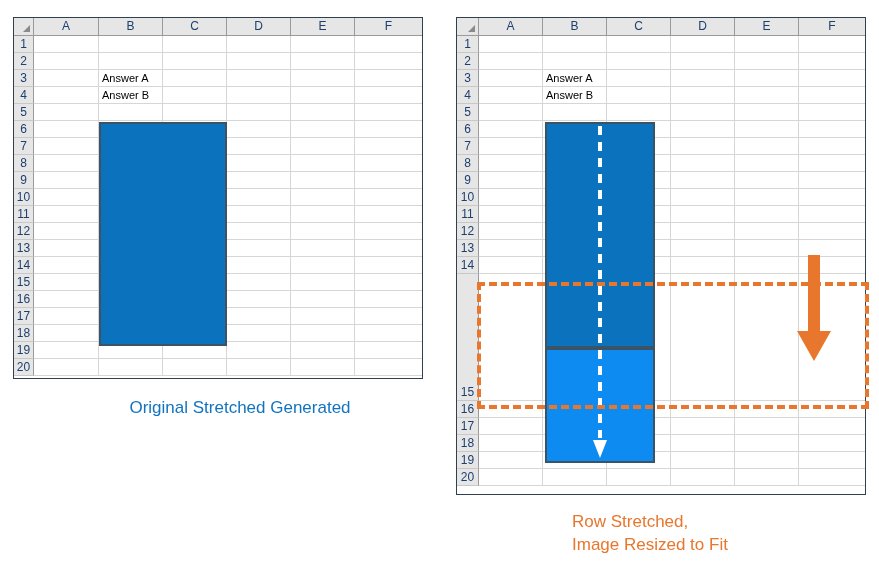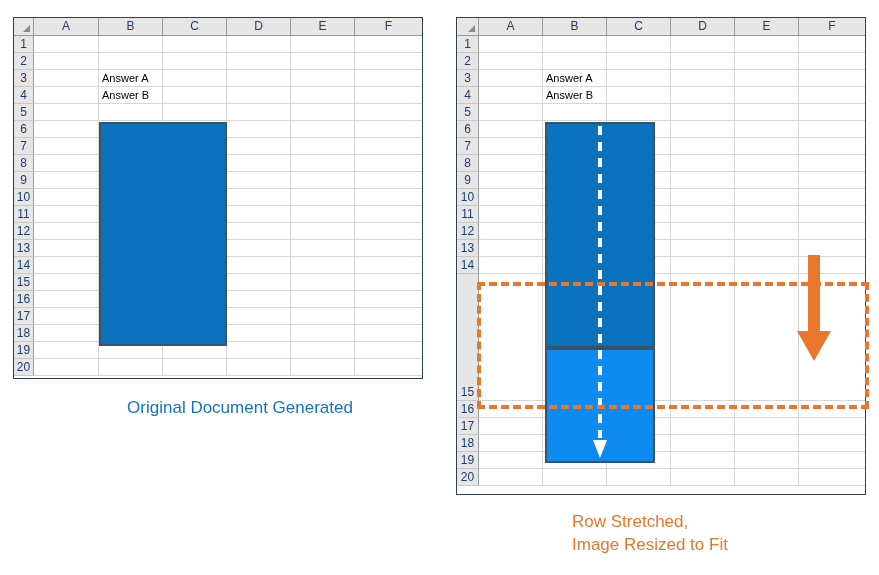--- a/index.html
+++ b/index.html
@@ -371,21 +371,21 @@
           <div class="cell" style="width: 64px;"></div>
           <div class="cell last-col" style="width: 67px;"></div>
         </div>
       </div>
 
     <div class="img-shape" style="left:85px; top:104px; width:128px; height:224px;"></div>
 
   </div>
 </div>
 
-<div class="caption caption-blue" style="left:90px; top:396px; width:300px; text-align:center;">Original Document Generated</div>
+<div class="caption caption-blue" style="left:90px; top:396px; width:300px; text-align:center;">Original Stretched Generated</div>
 
 <div class="sheet" id="right-sheet" style="left:456px; top:17px; width:410px; height:478px;">
   <div class="sheet-inner">
 
     <div class="row hdr-row">
       <div class="corner-cell" style="width:22px;">
         <span class="corner-tri"></span>
       </div>
       <div class="col-hdr" style="width:64px;">A</div>
       <div class="col-hdr" style="width:64px;">B</div>

